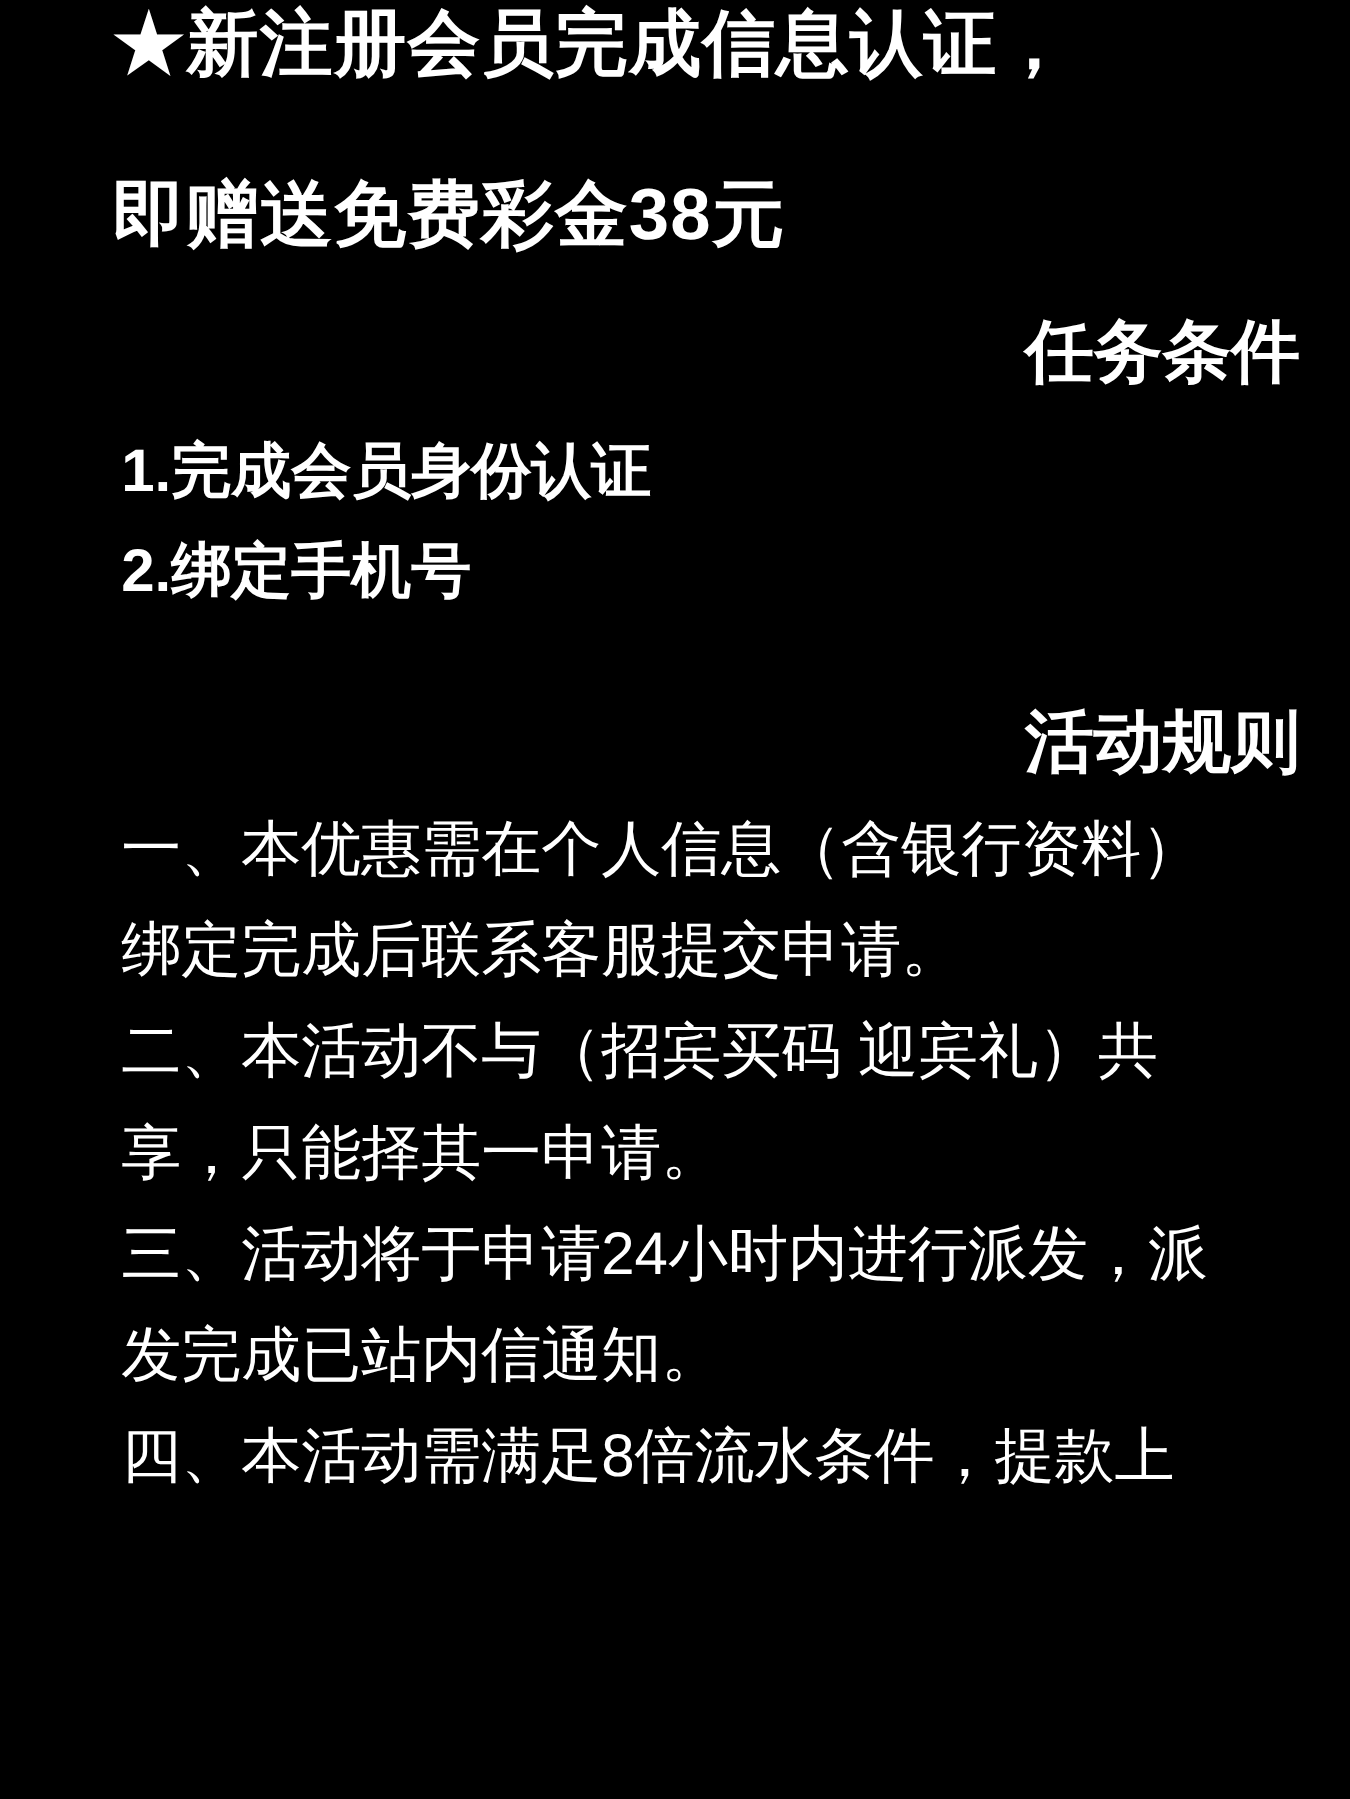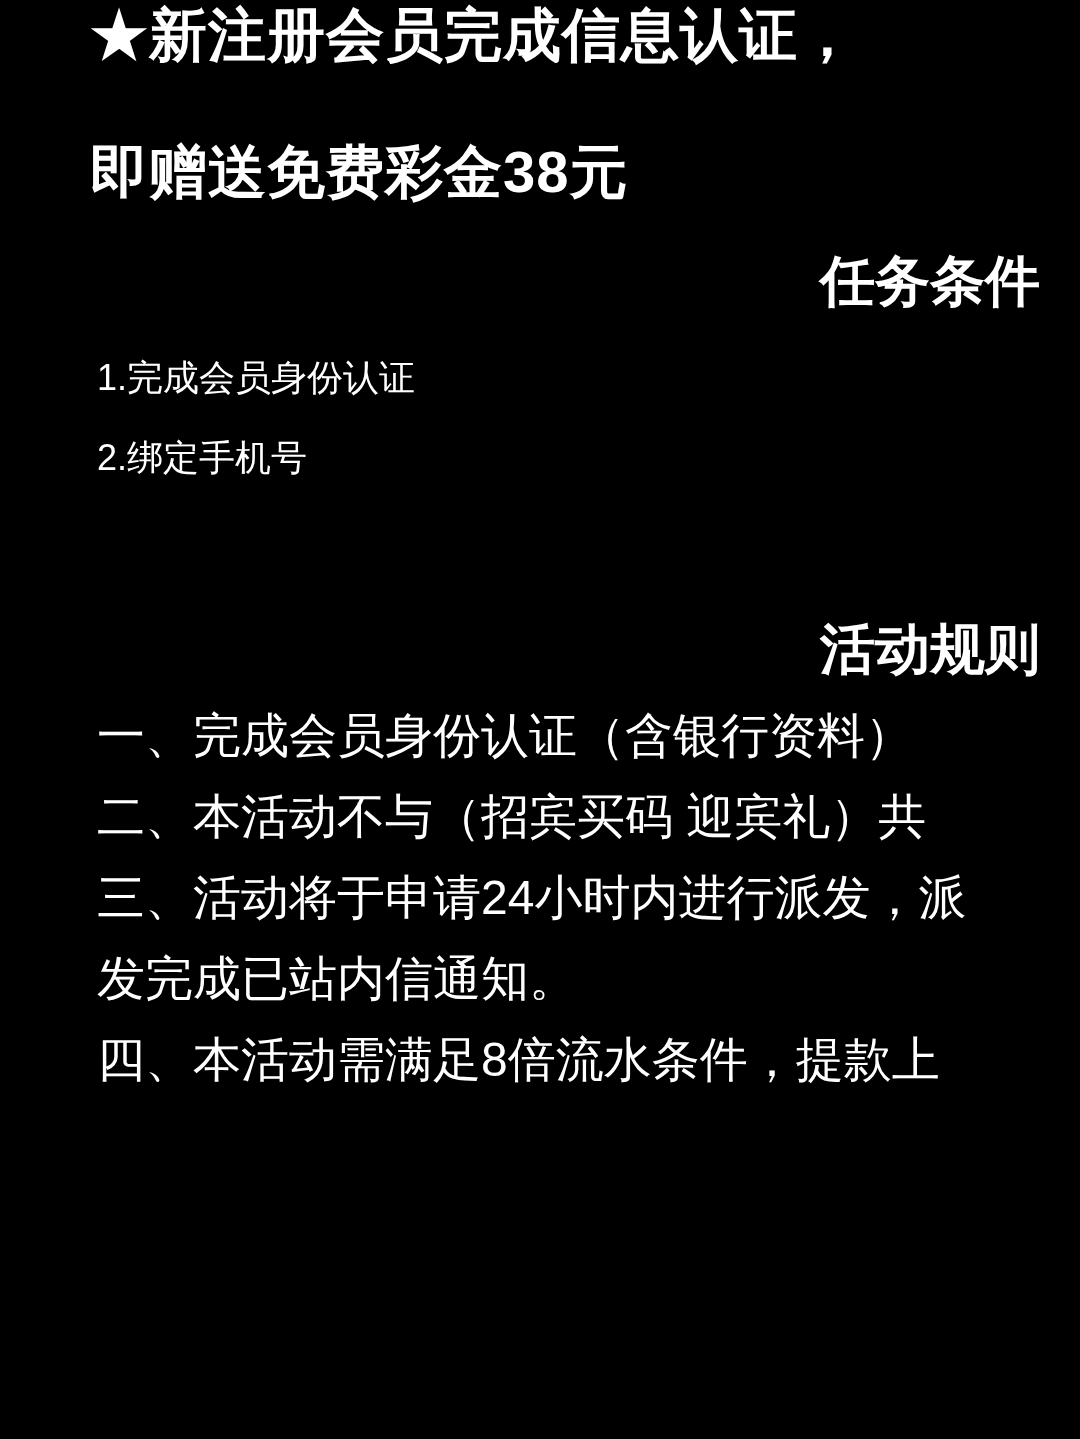--- a/index.html
+++ b/index.html
@@ -31,26 +31,26 @@
     font-size: 55px;
     font-weight: 700;
     line-height: 66px;
     white-space: nowrap;
     text-align: right;
   }
   .heading-tasks {
     margin-top: 8px;
   }
   .heading-rules {
-    margin-top: 118px;
+    margin-top: 62px;
   }
   .task-list {
     margin-top: 24px;
-    font-size: 36px;
-    font-weight: 400;
+    font-size: 48px;
+    font-weight: 700;
     line-height: 80px;
   }
   .rules {
     margin-top: 13px;
     font-size: 48px;
     font-weight: 400;
     line-height: 81px;
   }
   .line {
     white-space: nowrap;
@@ -69,20 +69,22 @@
   <div class="section-heading heading-tasks">任务条件</div>
 
   <div class="task-list">
     <div class="line">1.完成会员身份认证</div>
     <div class="line">2.绑定手机号</div>
   </div>
 
   <div class="section-heading heading-rules">活动规则</div>
 
   <div class="rules">
-    <div class="line">一、完成会员身份认证（含银行资料）</div>
+    <div class="line">一、本优惠需在个人信息（含银行资料）</div>
+    <div class="line">绑定完成后联系客服提交申请。</div>
     <div class="line">二、本活动不与（招宾买码 迎宾礼）共</div>
+    <div class="line">享，只能择其一申请。</div>
     <div class="line">三、活动将于申请24小时内进行派发，派</div>
     <div class="line">发完成已站内信通知。</div>
     <div class="line">四、本活动需满足8倍流水条件，提款上</div>
   </div>
 
 </div>
 
 </body></html>

